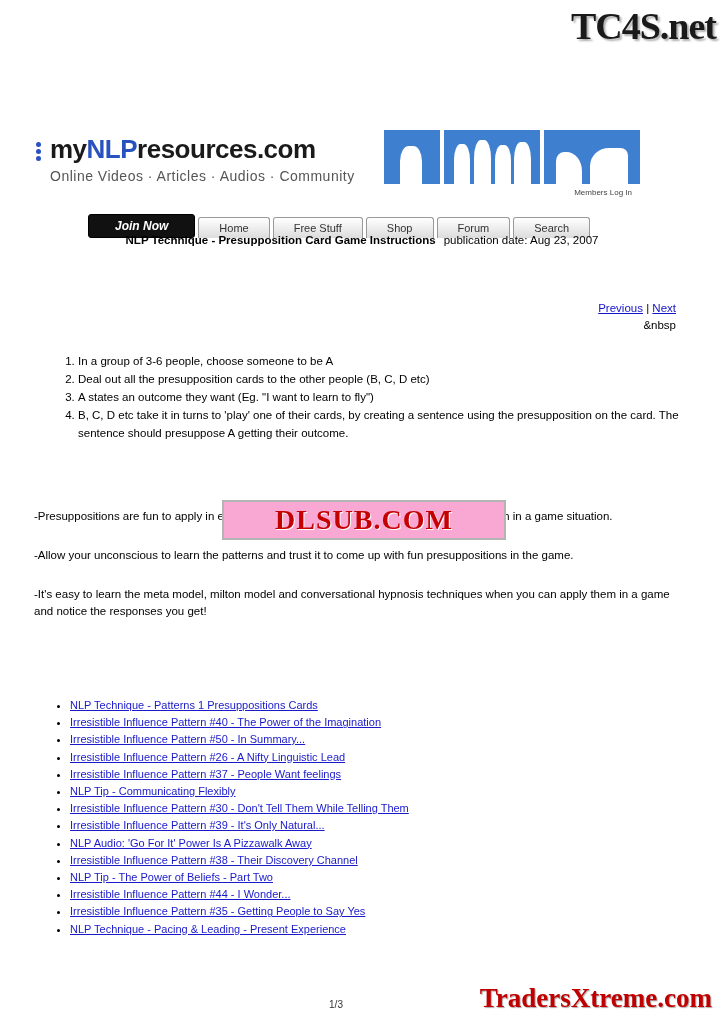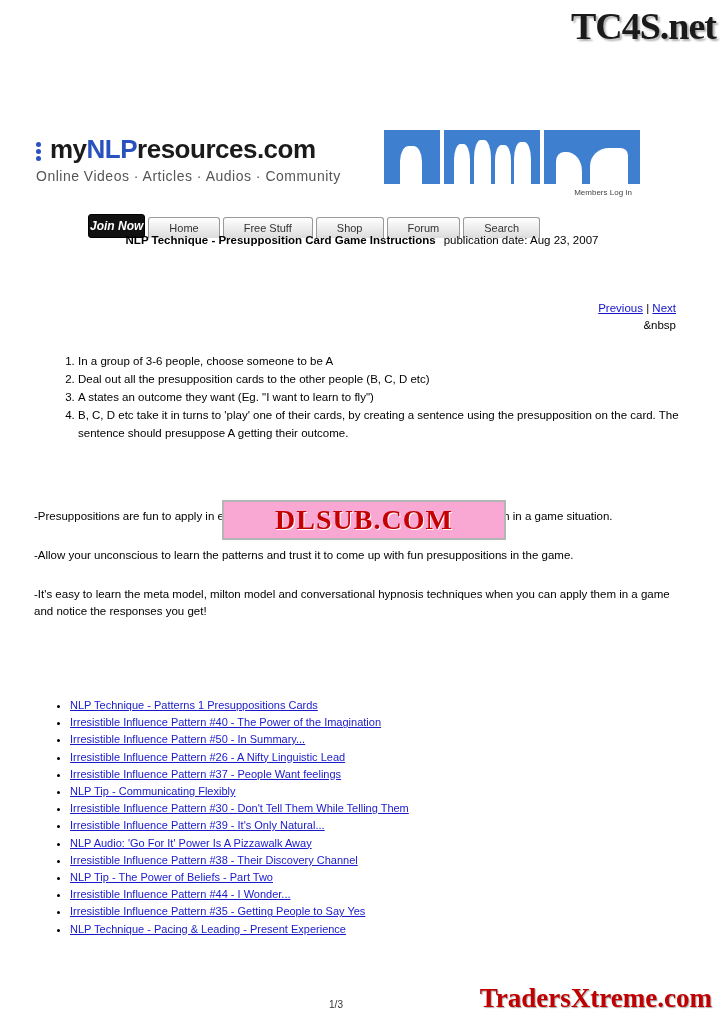--- a/index.html
+++ b/index.html
@@ -96,20 +96,21 @@
     border-radius: 50%;
     background: #2a52be;
     margin: 2px 0;
   }
   .logo-line2 {
     font-family: "Liberation Sans", sans-serif;
     font-size: 14px;
     color: #555555;
     letter-spacing: 0.5px;
     margin-top: 3px;
+    margin-left: 14px;
     white-space: nowrap;
   }
 
   .photos {
     position: absolute;
     left: 348px;
     top: 0px;
     display: flex;
     gap: 4px;
   }
@@ -144,21 +145,21 @@
     display: flex;
     align-items: flex-end;
     gap: 3px;
   }
   .nav-join {
     background: #111111;
     color: #ffffff;
     font-size: 12px;
     font-weight: bold;
     font-style: italic;
-    padding: 4px 1px;
+    padding: 4px 26px;
     border-radius: 3px;
     border: 1px solid #000000;
   }
   .nav-tab {
     background: linear-gradient(#ffffff, #dcdcdc);
     border: 1px solid #9a9a9a;
     border-bottom: none;
     border-radius: 3px 3px 0 0;
     font-size: 11px;
     color: #333333;

